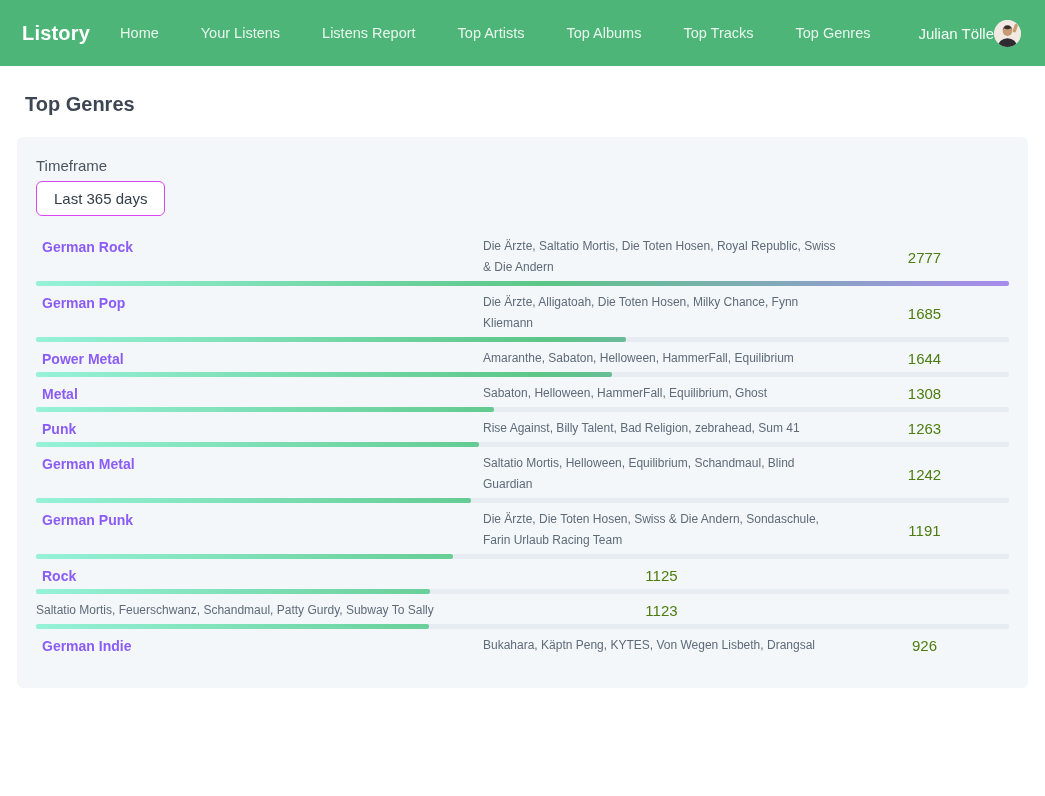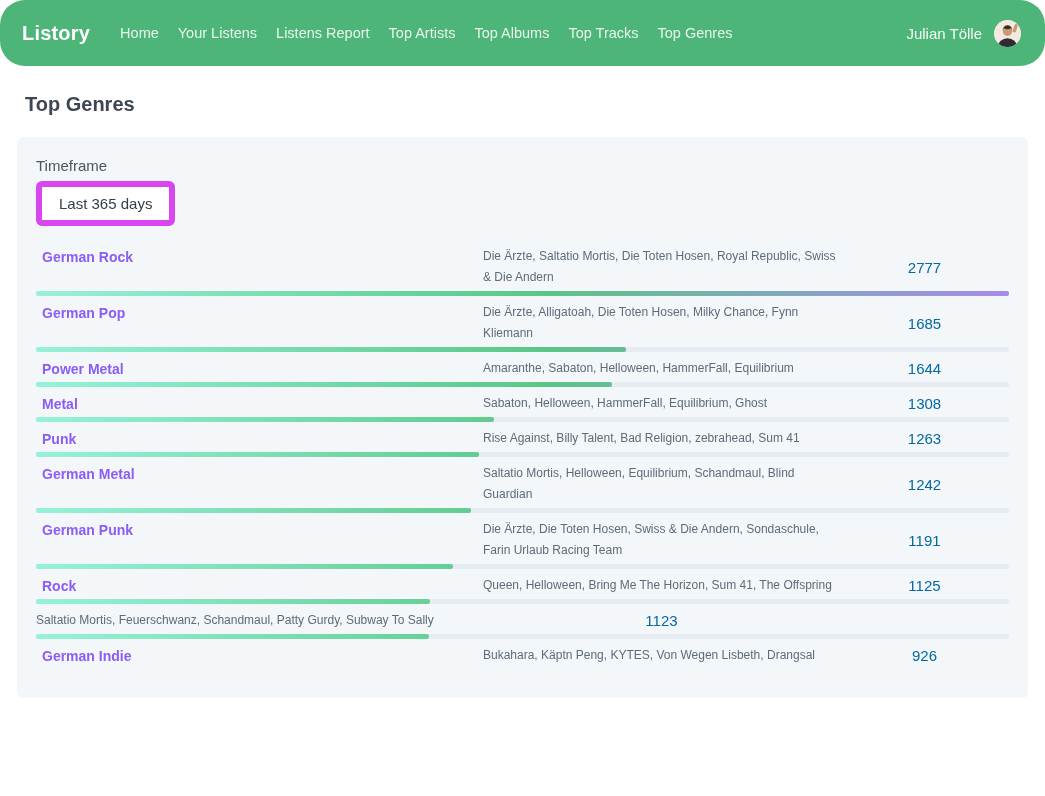--- a/index.html
+++ b/index.html
@@ -1,50 +1,50 @@
 <!DOCTYPE html>
 <html><head>
 <meta charset="utf-8">
 <style>
   * { margin:0; padding:0; box-sizing:border-box; }
   html,body { width:1045px; height:796px; overflow:hidden; background:#ffffff;
               font-family:"Liberation Sans", sans-serif; }
 
   
   .navbar { height:66px; background:#4cb577; display:flex; align-items:center;
-            padding:0 24px 0 22px;border-radius:25px; }
+            padding:0 24px 0 22px; }
   .brand { color:#ffffff; font-size:20px; font-weight:bold; letter-spacing:.2px;
            margin-right:30px; cursor:pointer; }
-  .nav-links { display:flex; align-items:flex-start; gap:19px; }
+  .nav-links { display:flex; align-items:flex-start; gap:42px; }
   .nav-link { color:rgba(255,255,255,0.88); font-size:14.5px; cursor:pointer; white-space:nowrap; }
   .nav-spacer { flex:1; }
-  .user-name { color:rgba(255,255,255,0.95); font-size:15px; margin-right:12px; }
+  .user-name { color:rgba(255,255,255,0.95); font-size:15px; }
   .avatar { width:27px; height:27px; border-radius:50%; overflow:hidden; cursor:pointer;
             background:#f1e9e2; flex:0 0 auto; }
 
   
   .page-title { color:#3d4653; font-size:20px; font-weight:600;
                 margin:27px 0 21px 25px; }
 
   .card { margin:0 17px; background:#f3f7fa; border-radius:6px;
           padding:20px 19px 24px; }
 
   .tf-label { color:#4a5560; font-size:15px; margin-bottom:7px; }
-  .tf-button { display:inline-block; background:#ffffff; border:6px solid #d946ef;
+  .tf-button { display:inline-block; background:#ffffff; border:1px solid #d946ef;
                border-radius:6px; padding:8px 17px; font-size:15px; color:#333e48;
                cursor:pointer; font-family:inherit; }
 
   
   .rows { margin-top:14px; }
   .row { position:relative; display:grid; grid-template-columns:447px 357px 1fr;
          padding:6px 0 8px; }
   .genre-name { color:#8b5cf6; font-size:14px; font-weight:700; line-height:20px;
                 padding-left:6px; padding-top:1px; }
   .genre-artists { color:#5f6b78; font-size:12px; line-height:21px; }
-  .genre-count { color:#0369a1; font-size:15px; align-self:center; text-align:center; }
+  .genre-count { color:#4d7c0f; font-size:15px; align-self:center; text-align:center; }
   .track { position:absolute; left:0; right:0; bottom:0; height:5px;
            background:#e7ecf2; border-radius:2px; }
   .bar { height:5px; border-radius:2px;
          background-image:linear-gradient(90deg,#96f2d8 0%,#5cc687 52%,#a78bec 100%);
          background-repeat:no-repeat; }
 </style>
 </head>
 <body>
 
 <div class="navbar">
@@ -136,21 +136,20 @@
     <div class="genre-name">German Punk</div>
     <div class="genre-artists">Die Ärzte, Die Toten Hosen, Swiss &amp; Die Andern, Sondaschule, Farin Urlaub Racing Team</div>
     <div class="genre-count">1191</div>
     <div class="track">
       <div class="bar" style="width: 42.888%; background-size: 233.165% 100%;"></div>
     </div>
   </div>
 
   <div class="row">
     <div class="genre-name">Rock</div>
-    <div class="genre-artists">Queen, Helloween, Bring Me The Horizon, Sum 41, The Offspring</div>
     <div class="genre-count">1125</div>
     <div class="track">
       <div class="bar" style="width: 40.5113%; background-size: 246.844% 100%;"></div>
     </div>
   </div>
 
   <div class="row">
     <div class="genre-artists">Saltatio Mortis, Feuerschwanz, Schandmaul, Patty Gurdy, Subway To Sally</div>
     <div class="genre-count">1123</div>
     <div class="track">

